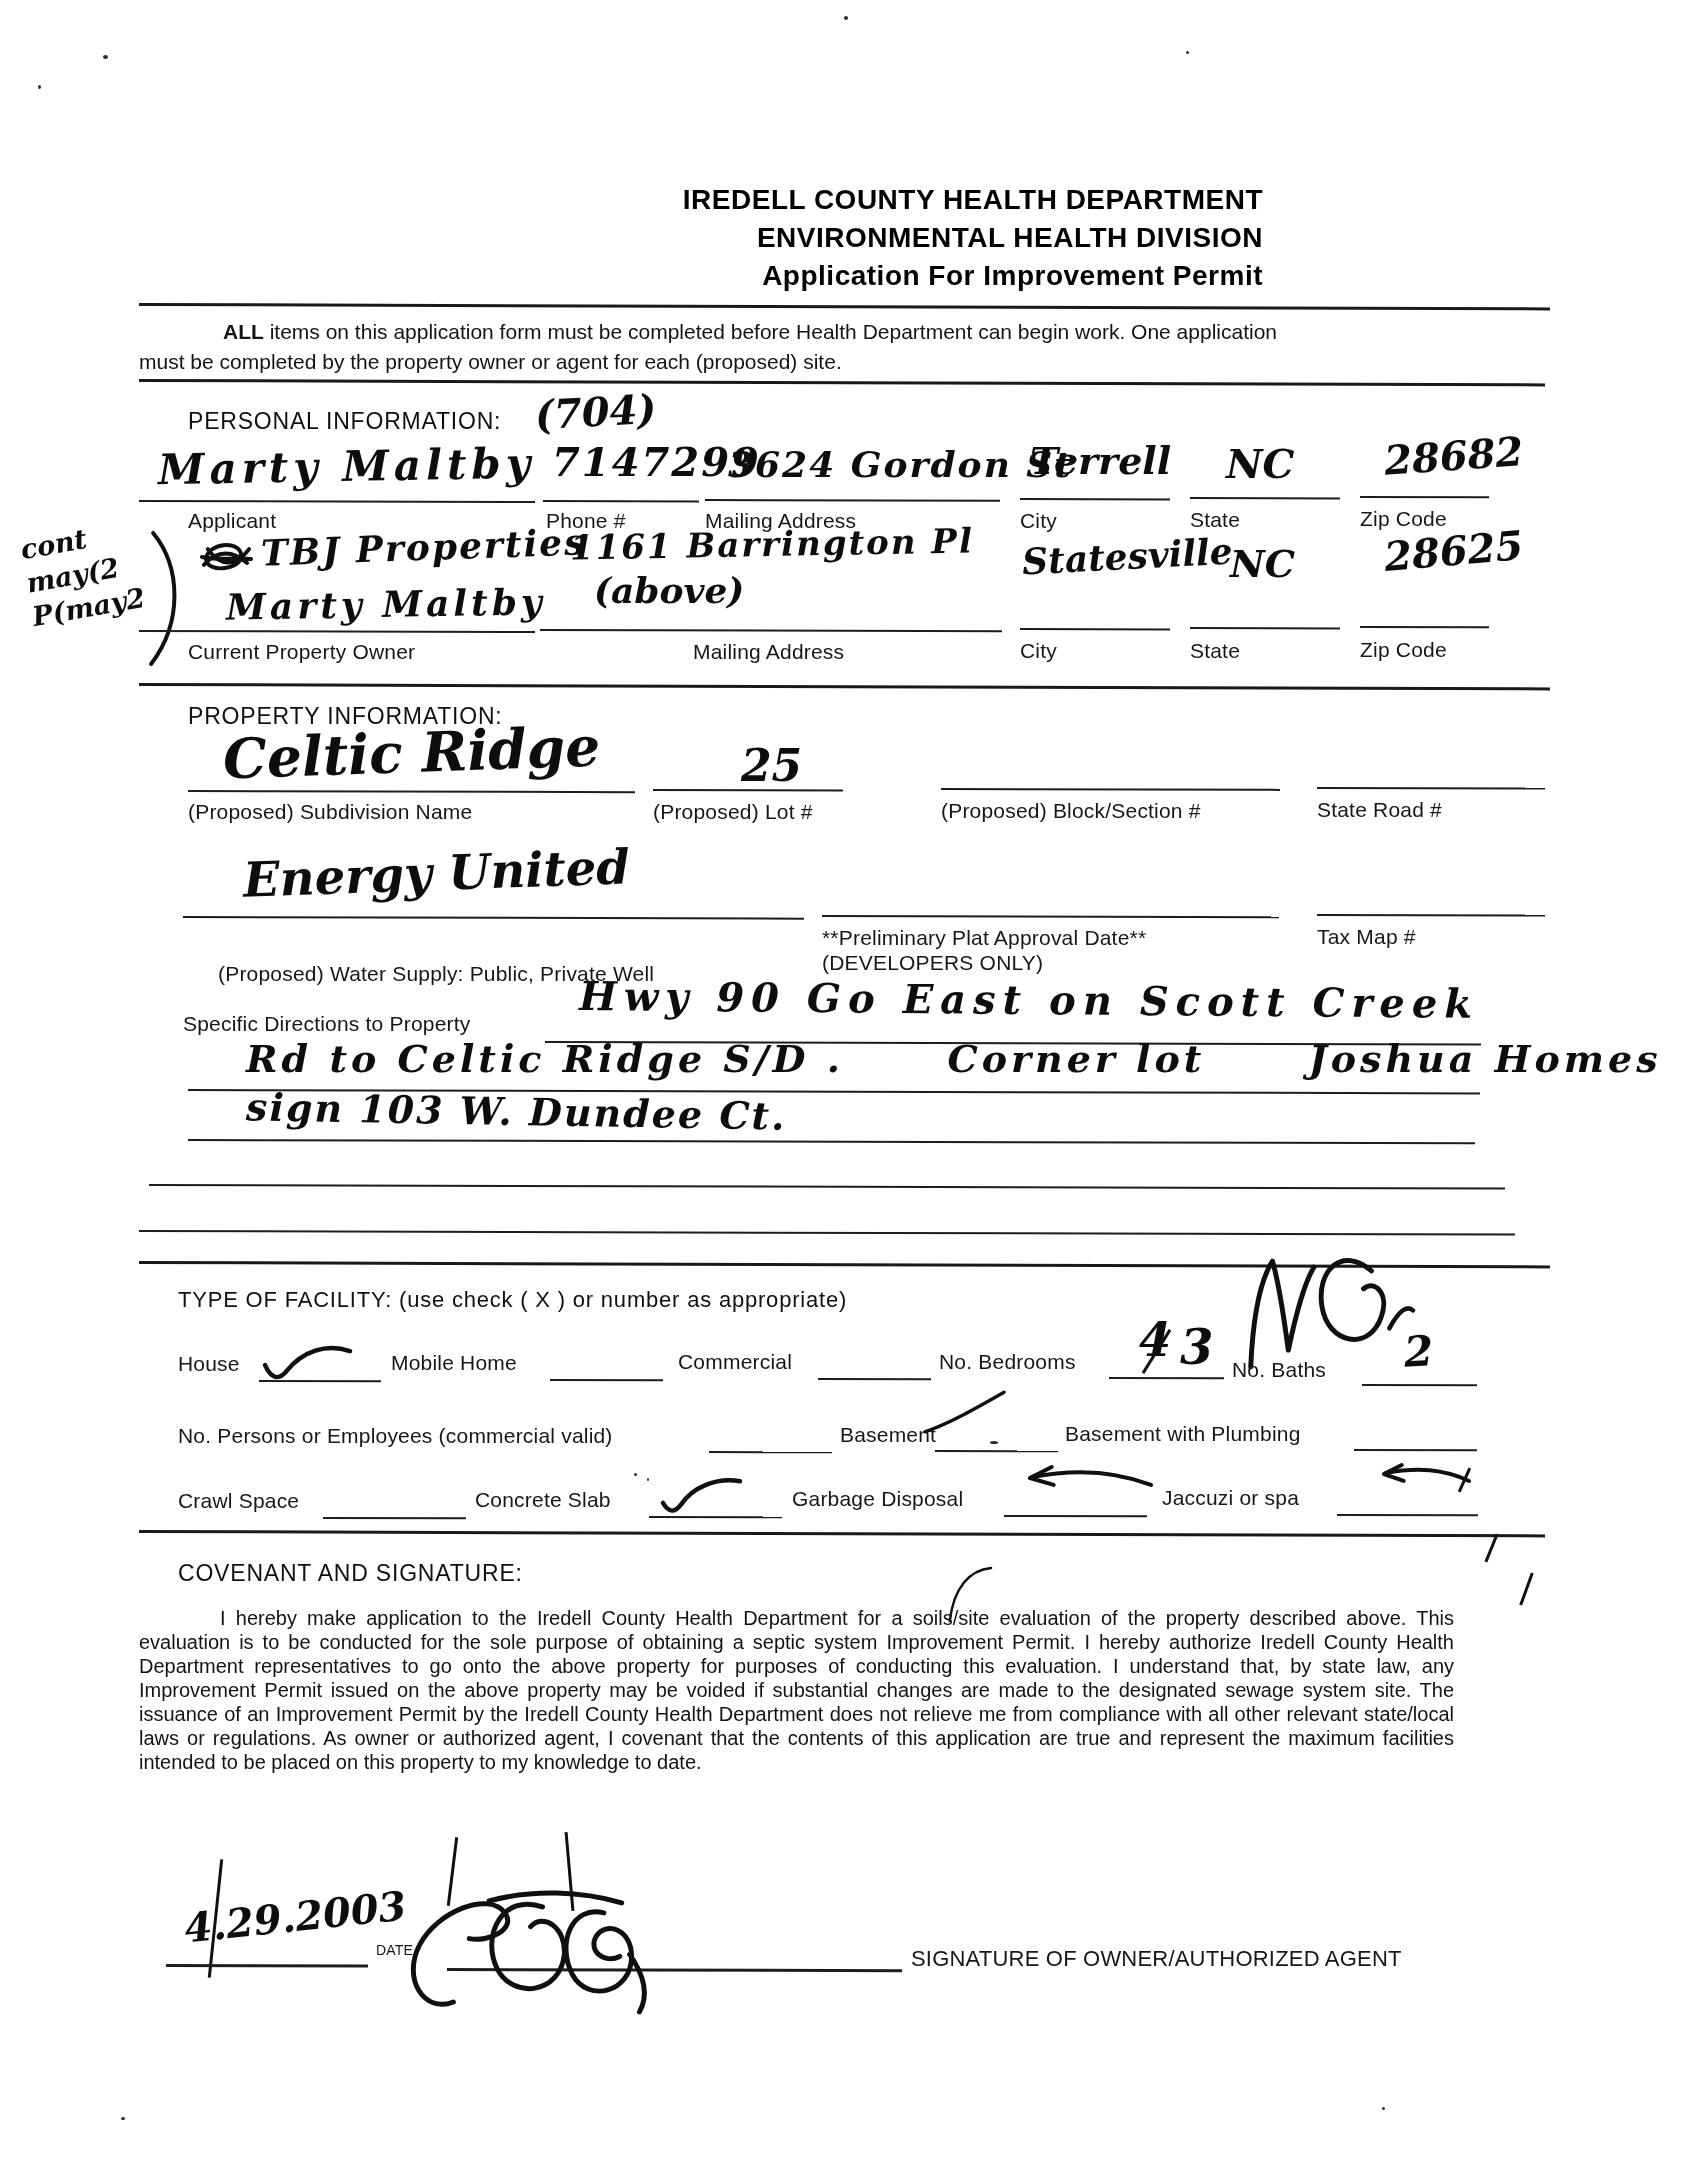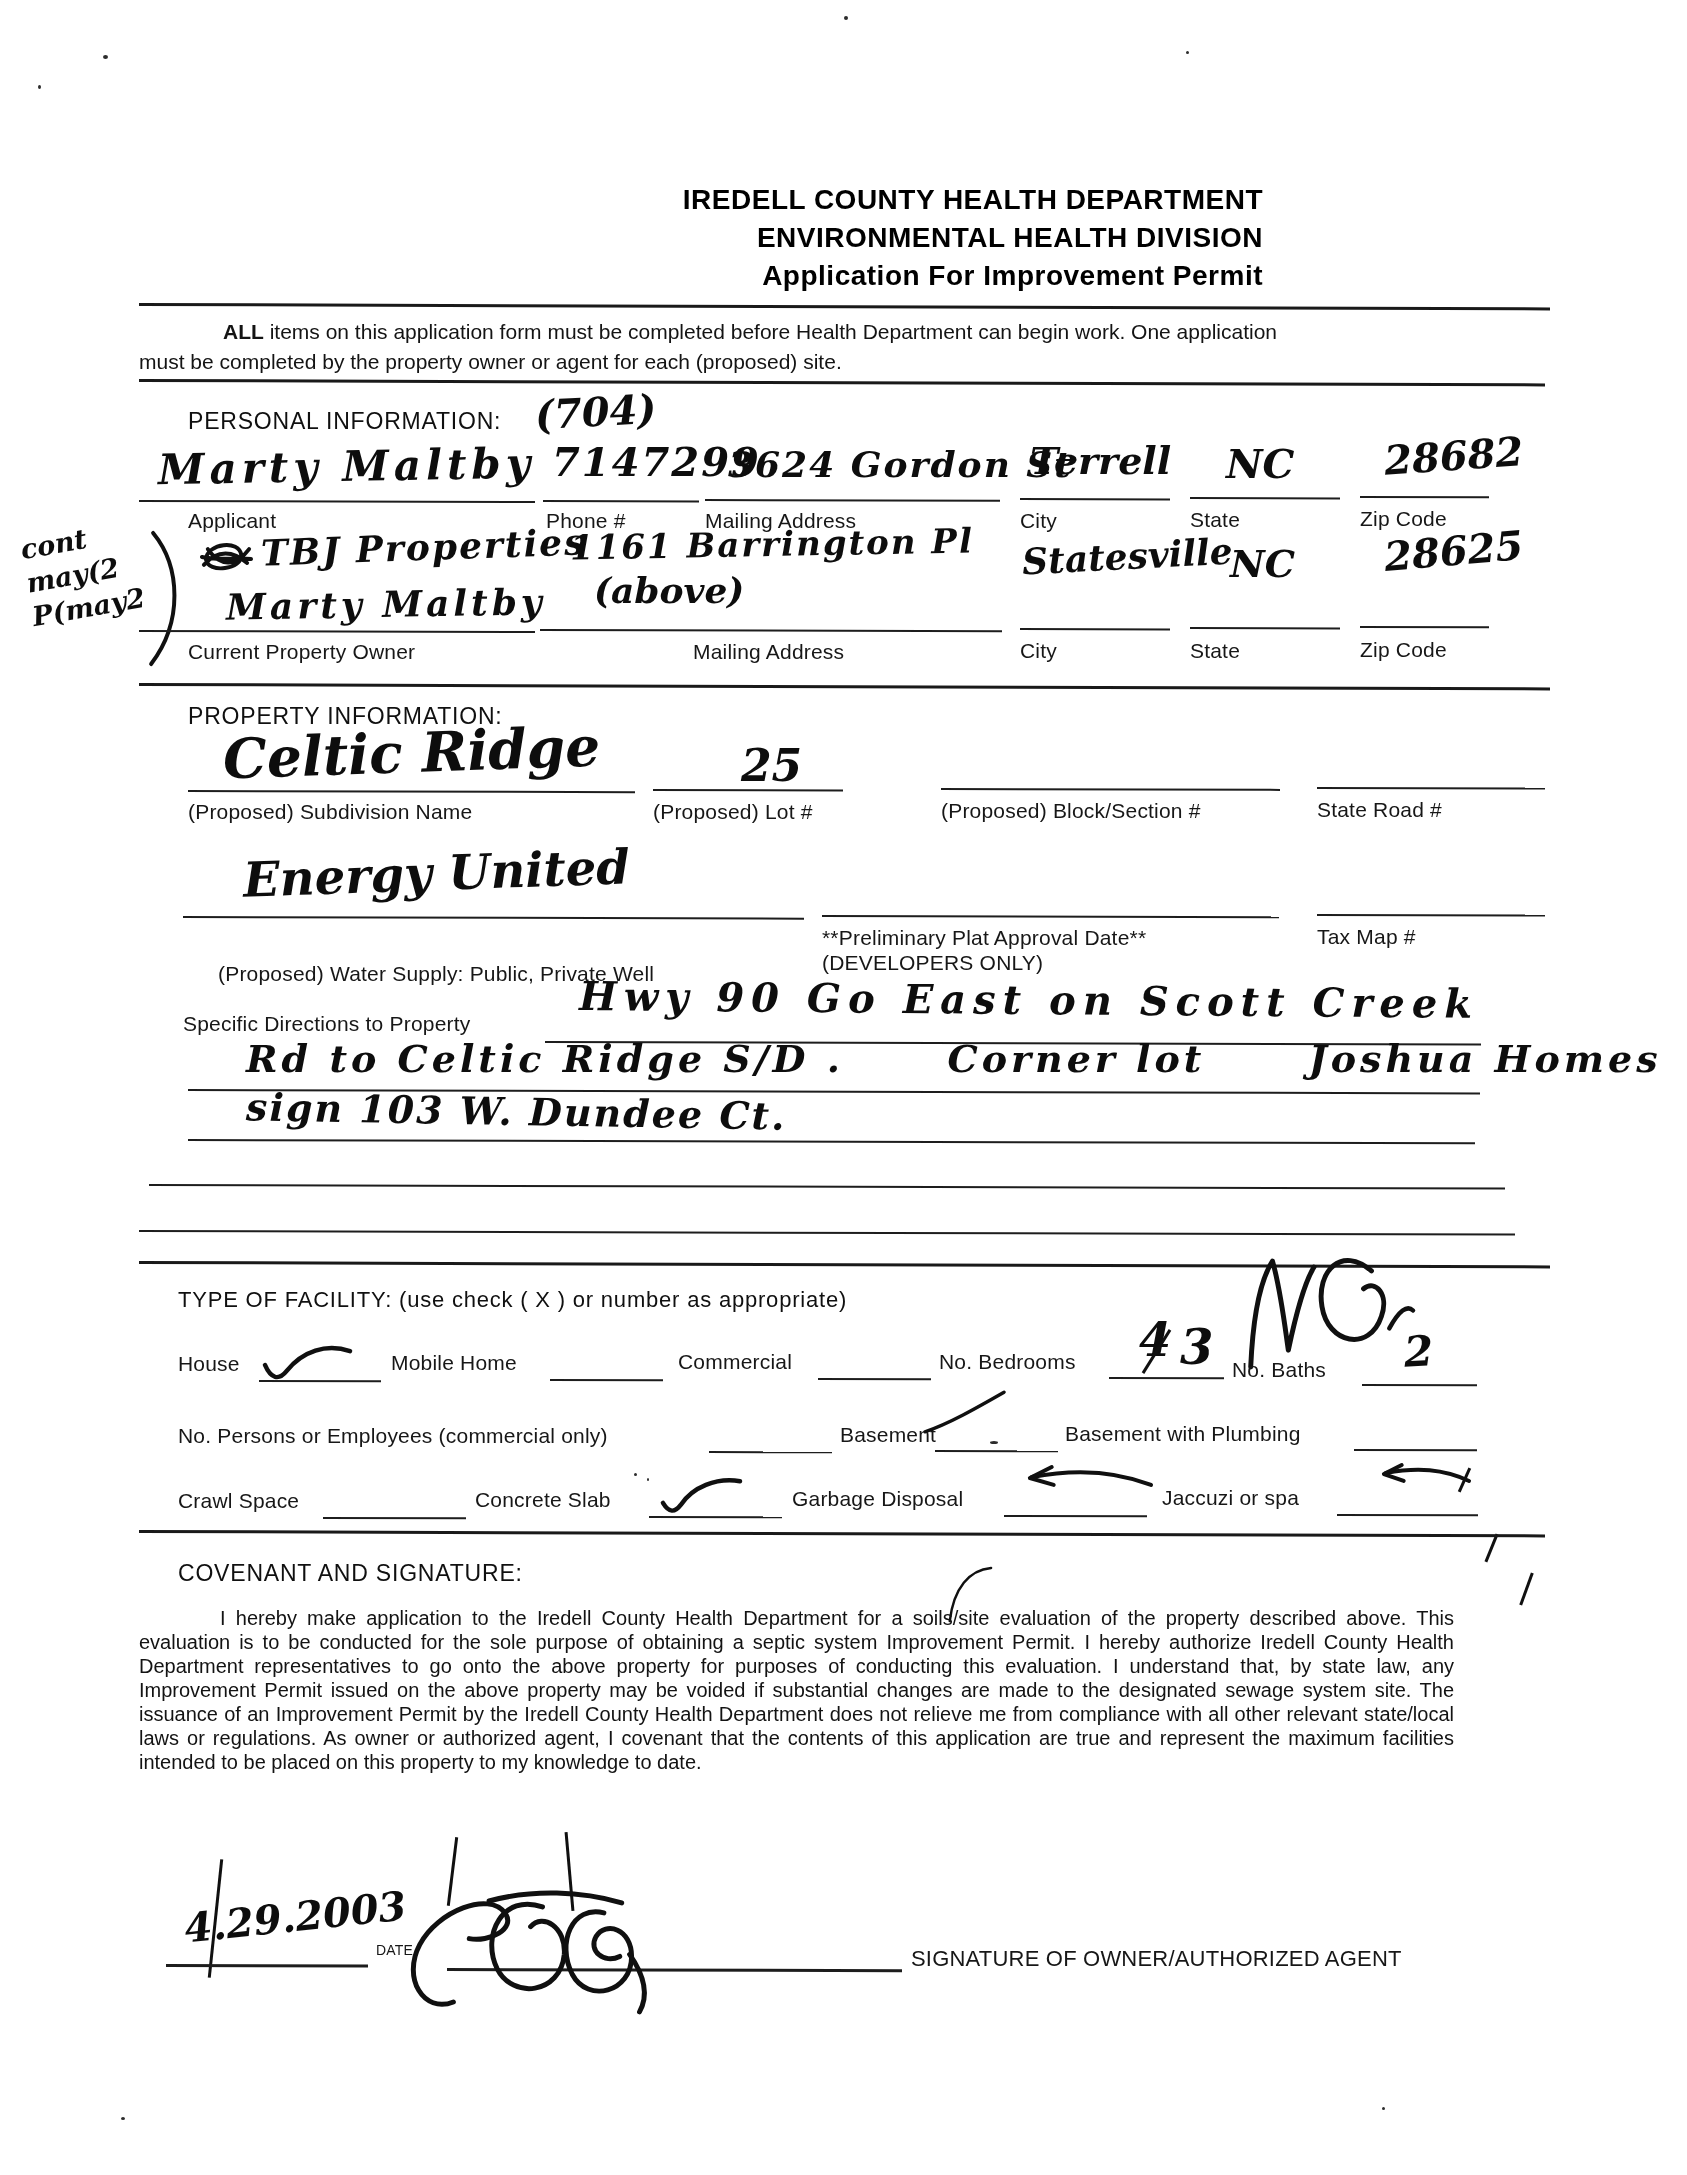--- a/index.html
+++ b/index.html
@@ -168,21 +168,21 @@
   <div class="hw" style="left:1180px;top:1323px;font-size:48px;">3</div>
   <svg class="mark" style="left:1223px;top:1253px;" width="193" height="124" viewBox="0 0 195 125">
     <path d="M28 115 C 30 70, 36 30, 50 8 C 58 36, 62 70, 66 98 C 74 60, 82 30, 92 14" stroke-width="5"></path>
     <path d="M150 18 C 120 -8, 94 18, 100 54 C 106 92, 148 100, 160 64 C 168 42, 154 26, 142 36" stroke-width="5"></path>
     <path d="M168 76 C 178 58, 186 52, 192 58" stroke-width="4.5"></path>
   </svg>
   <div class="lbl" style="left:1232px;top:1358px;">No. Baths</div>
   <div class="blank" style="left:1362px;top:1384px;width:115px;"></div>
   <div class="hw" style="left:1404px;top:1331px;font-size:42px;transform:rotate(-3deg);">2</div>
 
-  <div class="lbl" style="left:178px;top:1424px;">No. Persons or Employees (commercial only)</div>
+  <div class="lbl" style="left:178px;top:1424px;">No. Persons or Employees (commercial valid)</div>
   <div class="blank" style="left:709px;top:1451px;width:123px;"></div>
   <div class="lbl" style="left:840px;top:1423px;">Basement</div>
   <div class="blank" style="left:935px;top:1450px;width:123px;"></div>
   <svg class="mark" style="left:921px;top:1390px;" width="87" height="45" viewBox="0 0 88 45">
     <path d="M4 42 C 28 34, 56 18, 84 2" stroke-width="3.5"></path>
   </svg>
   <div class="speck" style="left:990px;top:1441px;width:8px;height:3px;"></div>
   <div class="lbl" style="left:1065px;top:1422px;">Basement with Plumbing</div>
   <div class="blank" style="left:1354px;top:1449px;width:123px;"></div>
   <div class="stroke" style="left:1463px;top:1467px;width:3px;height:26px;transform:rotate(24deg);"></div>

